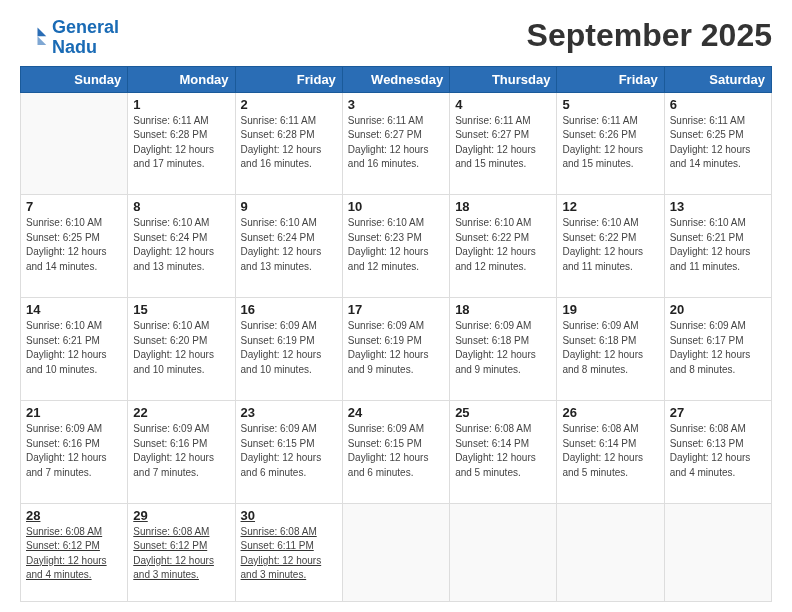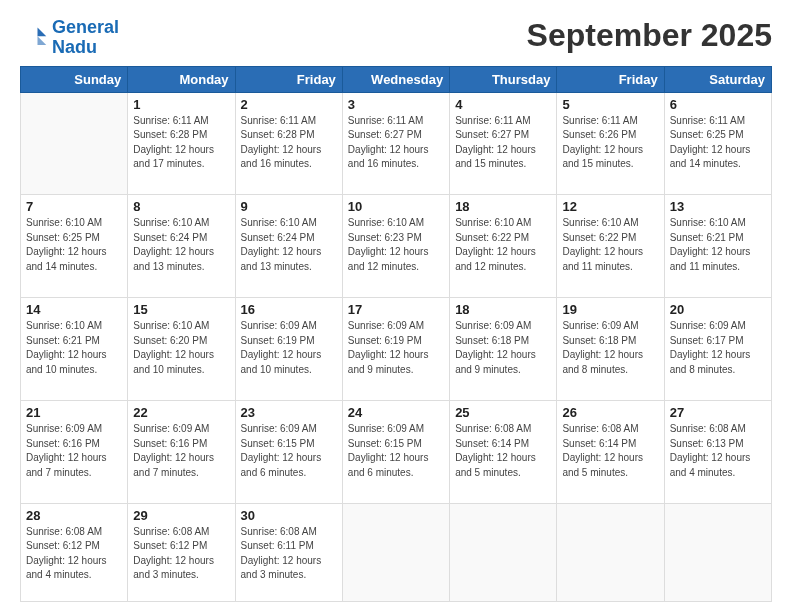--- a/index.html
+++ b/index.html
@@ -89,20 +89,21 @@
       display: block;
       margin-bottom: 2px;
     }
     .sun-info {
       font-size: 10px;
       color: #444;
       line-height: 1.45;
     }
     .last-row td {
       height: 70px;
+      text-decoration: underline;
     }
   </style>
 </head>
 <body>
 
 <div class="page">
   <div class="header">
     <div class="logo">
       <svg class="logo-icon" viewBox="0 0 32 32">
         <polygon points="20,4 30,14 20,14" fill="#2a6db5"></polygon>

